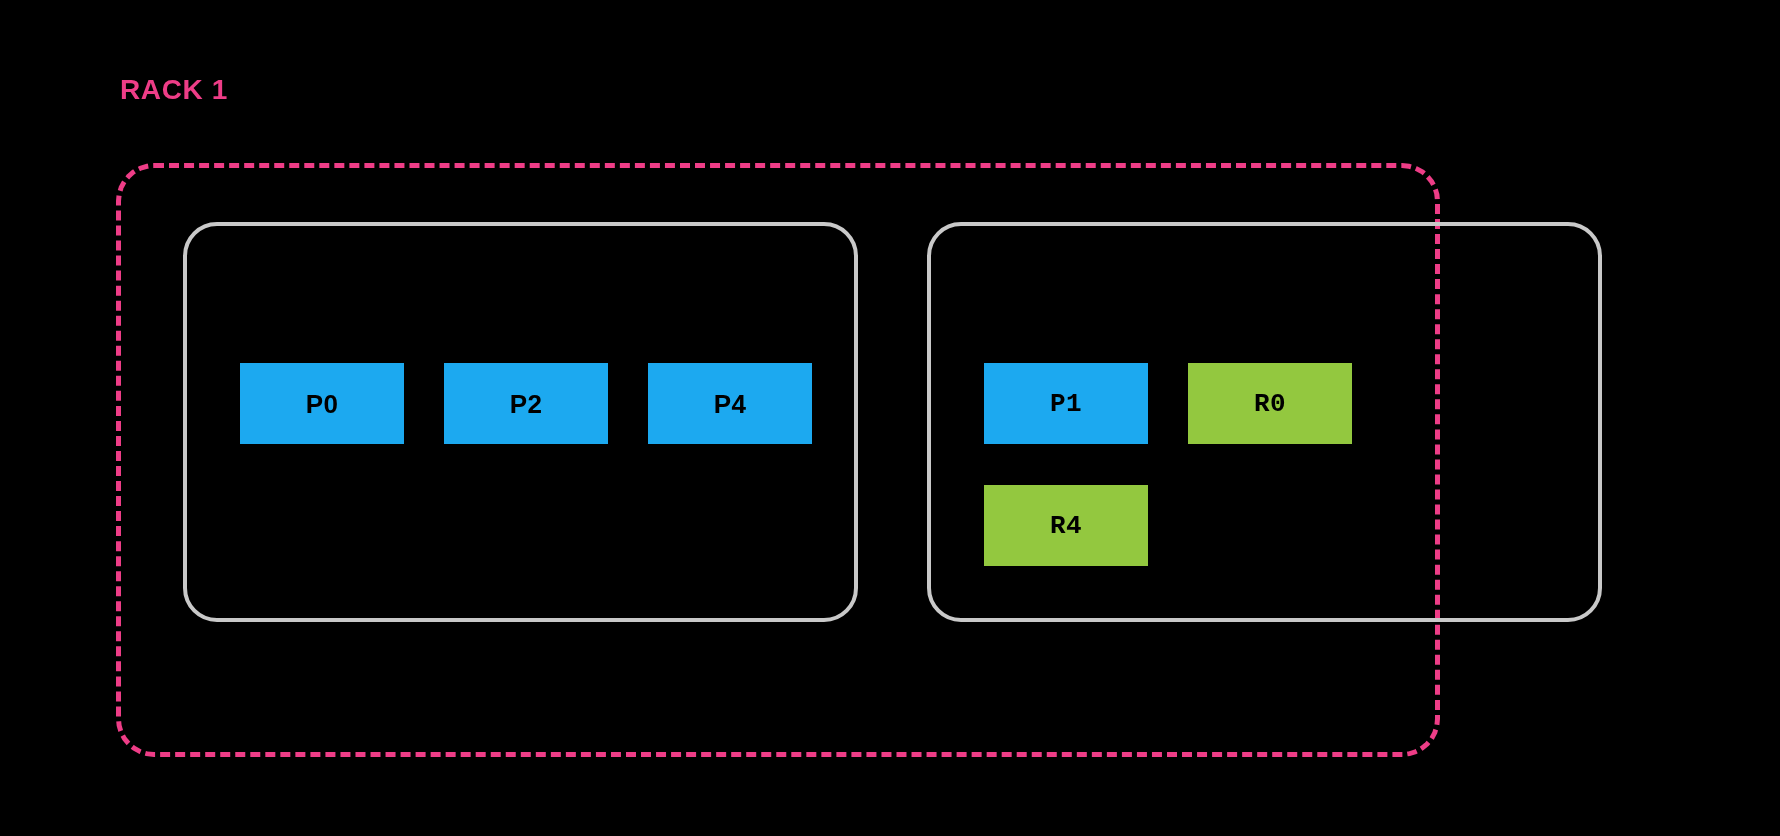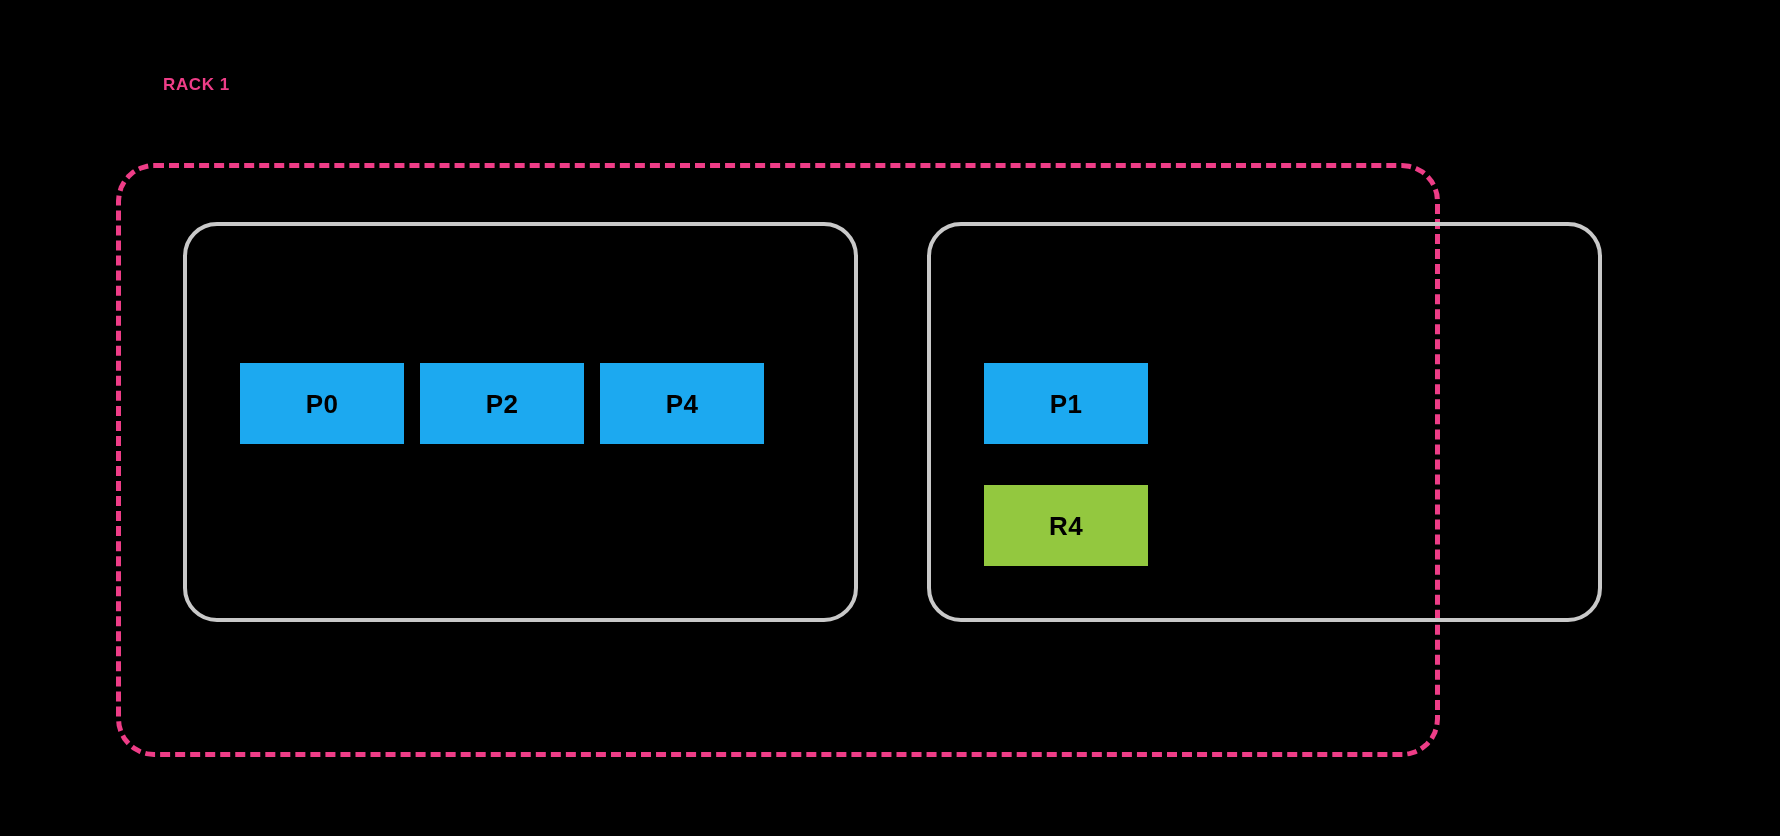--- a/index.html
+++ b/index.html
@@ -23,27 +23,26 @@
     width: 1780px;
     height: 836px;
     background: #000000;
   }
 
   
   .rack-label {
     position: absolute;
     left: 120px;
     top: 76px;
-    font-size: 17px;
+    font-size: 28px;
     font-weight: 700;
     letter-spacing: 0.6px;
     color: #EE3D87;
     white-space: nowrap;
     line-height: 1;
-    margin-left: 43px;
   }
 
   
   .rack-boundary {
     position: absolute;
     left: 116px;
     top: 163px;
     width: 1324px;
     height: 594px;
     box-sizing: border-box;
@@ -64,28 +63,29 @@
     left: 183px;
     top: 222px;
     width: 675px;
     height: 400px;
   }
   .server-group.right {
     left: 927px;
     top: 222px;
     width: 675px;
     height: 400px;
+    font-family: Liberation Mono, monospace;
   }
 
   
   .node-row {
     position: absolute;
     display: flex;
     flex-direction: row;
-    gap: 16px;
+    gap: 40px;
     align-items: flex-start;
   }
   .server-group.left .node-row        { left: 53px; }
   .server-group.right .node-row       { left: 53px; }
   .node-row.row-1 { top: 137px; }
   .node-row.row-2 { top: 259px; }
 
   
   .node {
     width: 164px;
@@ -121,20 +121,21 @@
       <div class="node partition">P4</div>
     </div>
 
 
   </div>
 
   <div class="server-group right">
 
     <div class="node-row row-1">
       <div class="node partition">P1</div>
+      <div class="node replica">R0</div>
     </div>
 
     <div class="node-row row-2">
       <div class="node replica">R4</div>
     </div>
 
   </div>
 
 </div>
 

